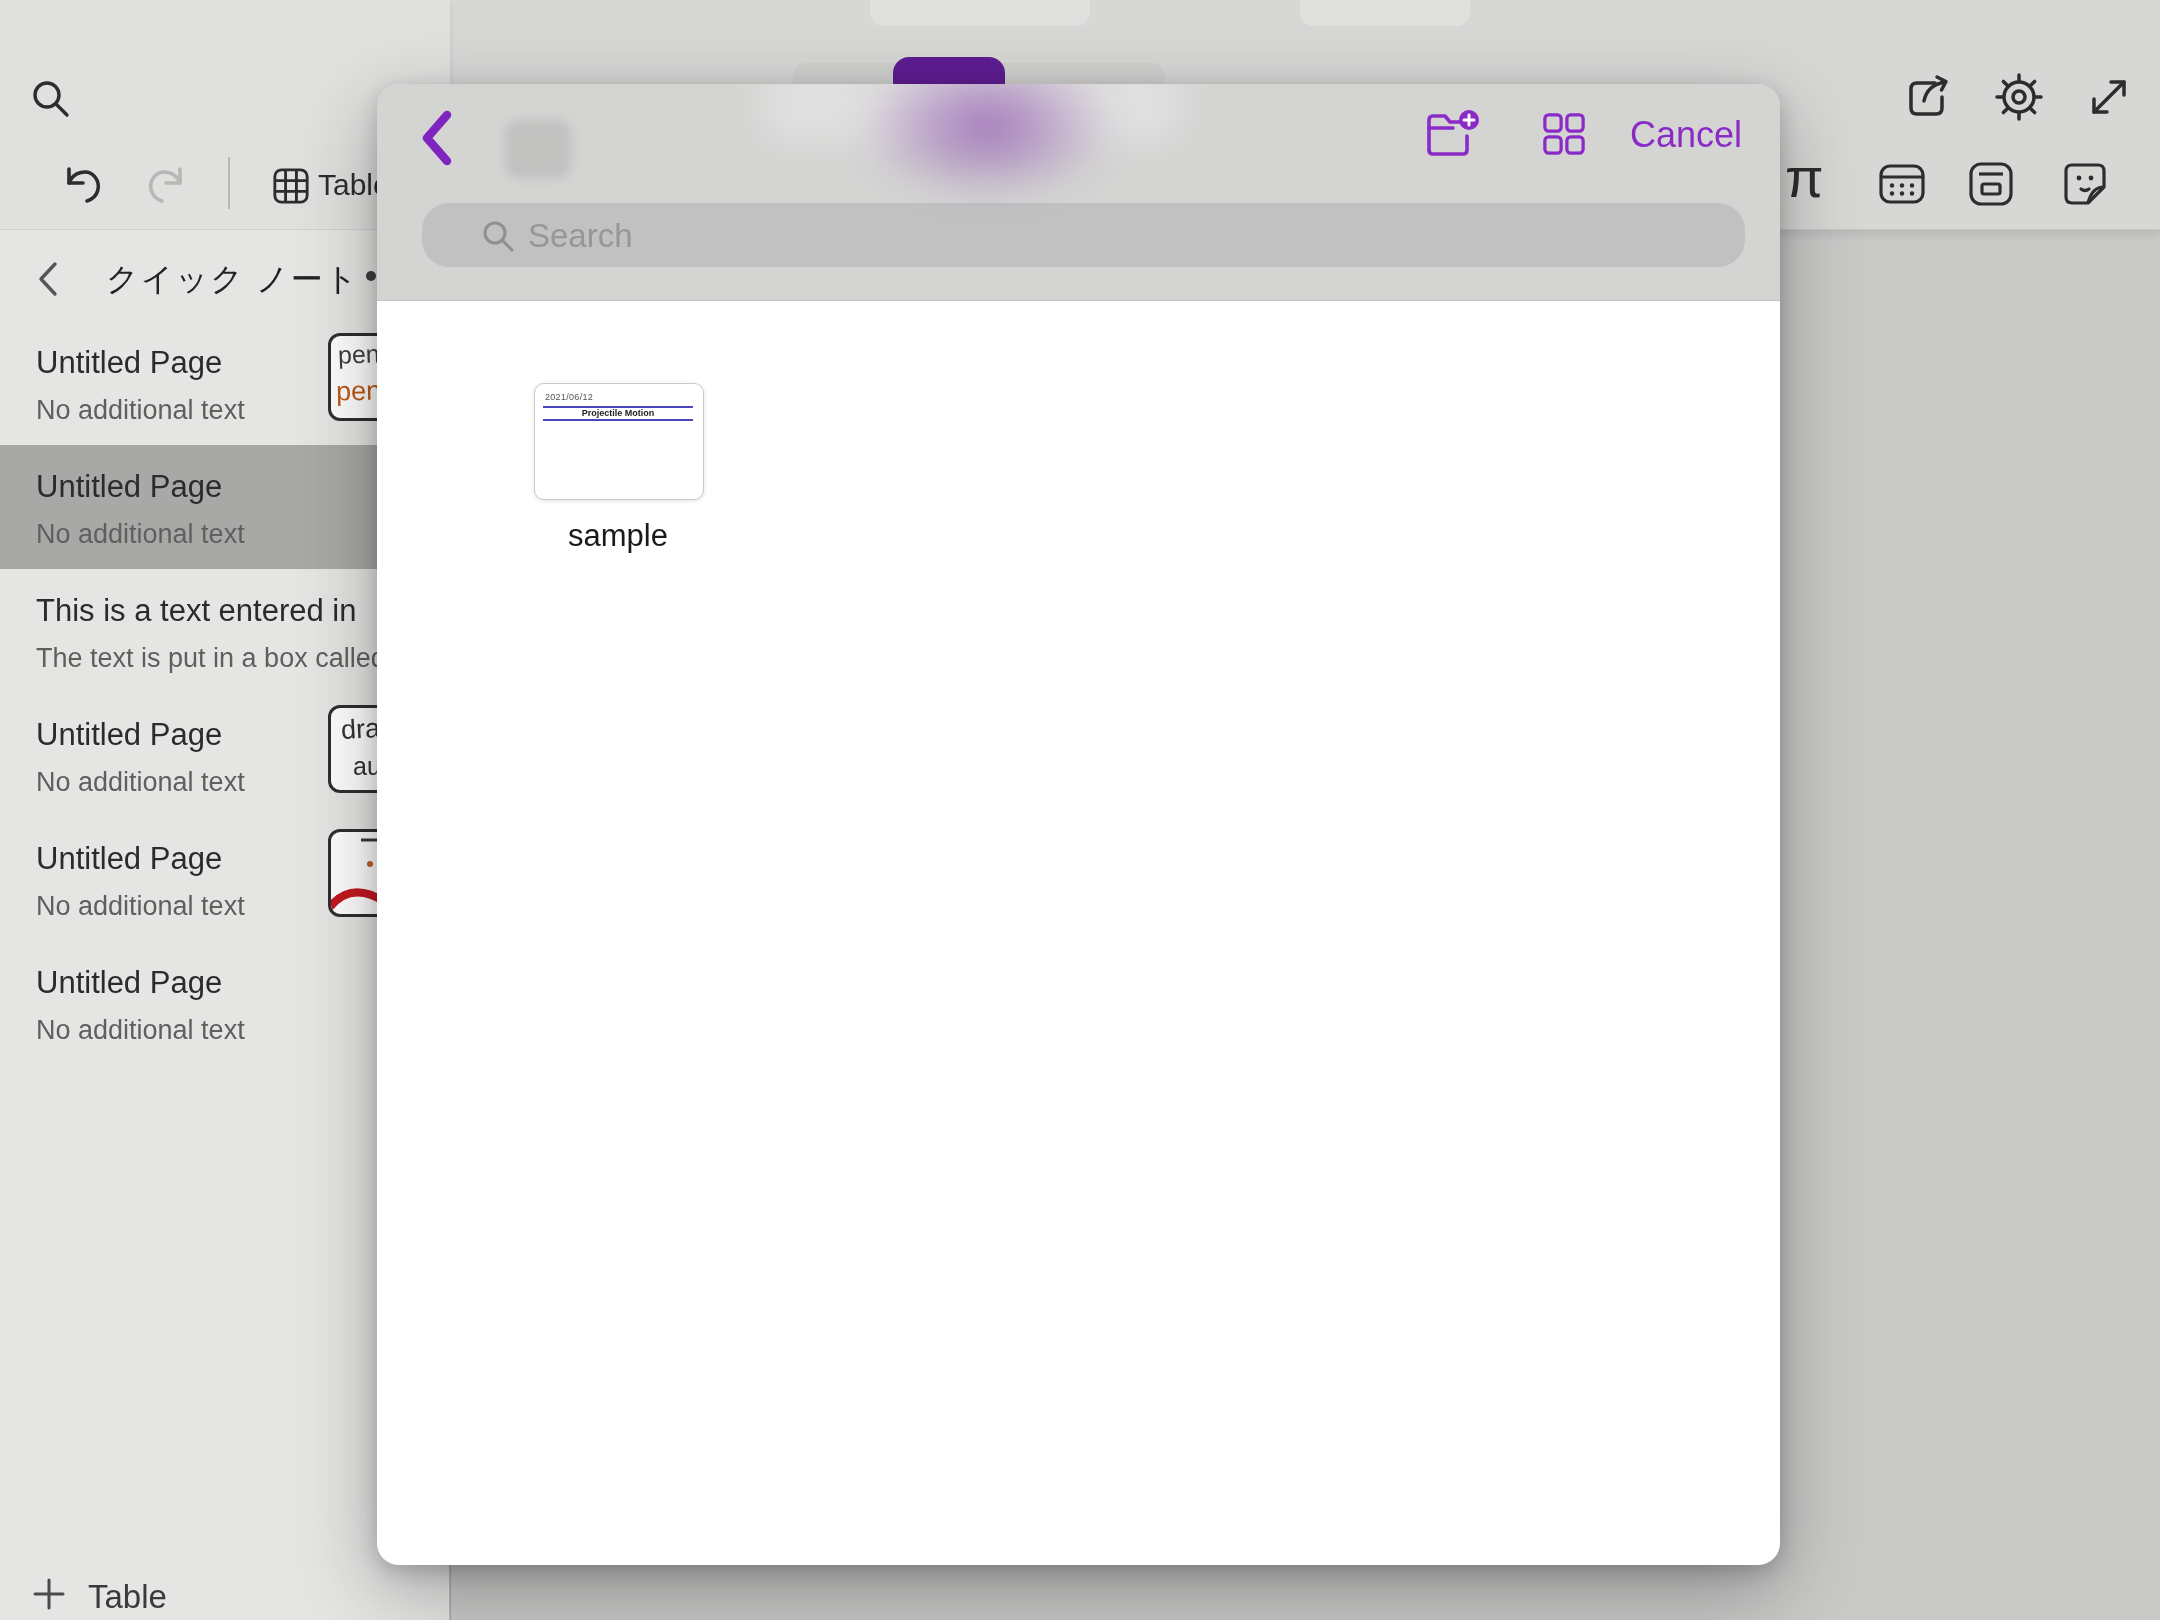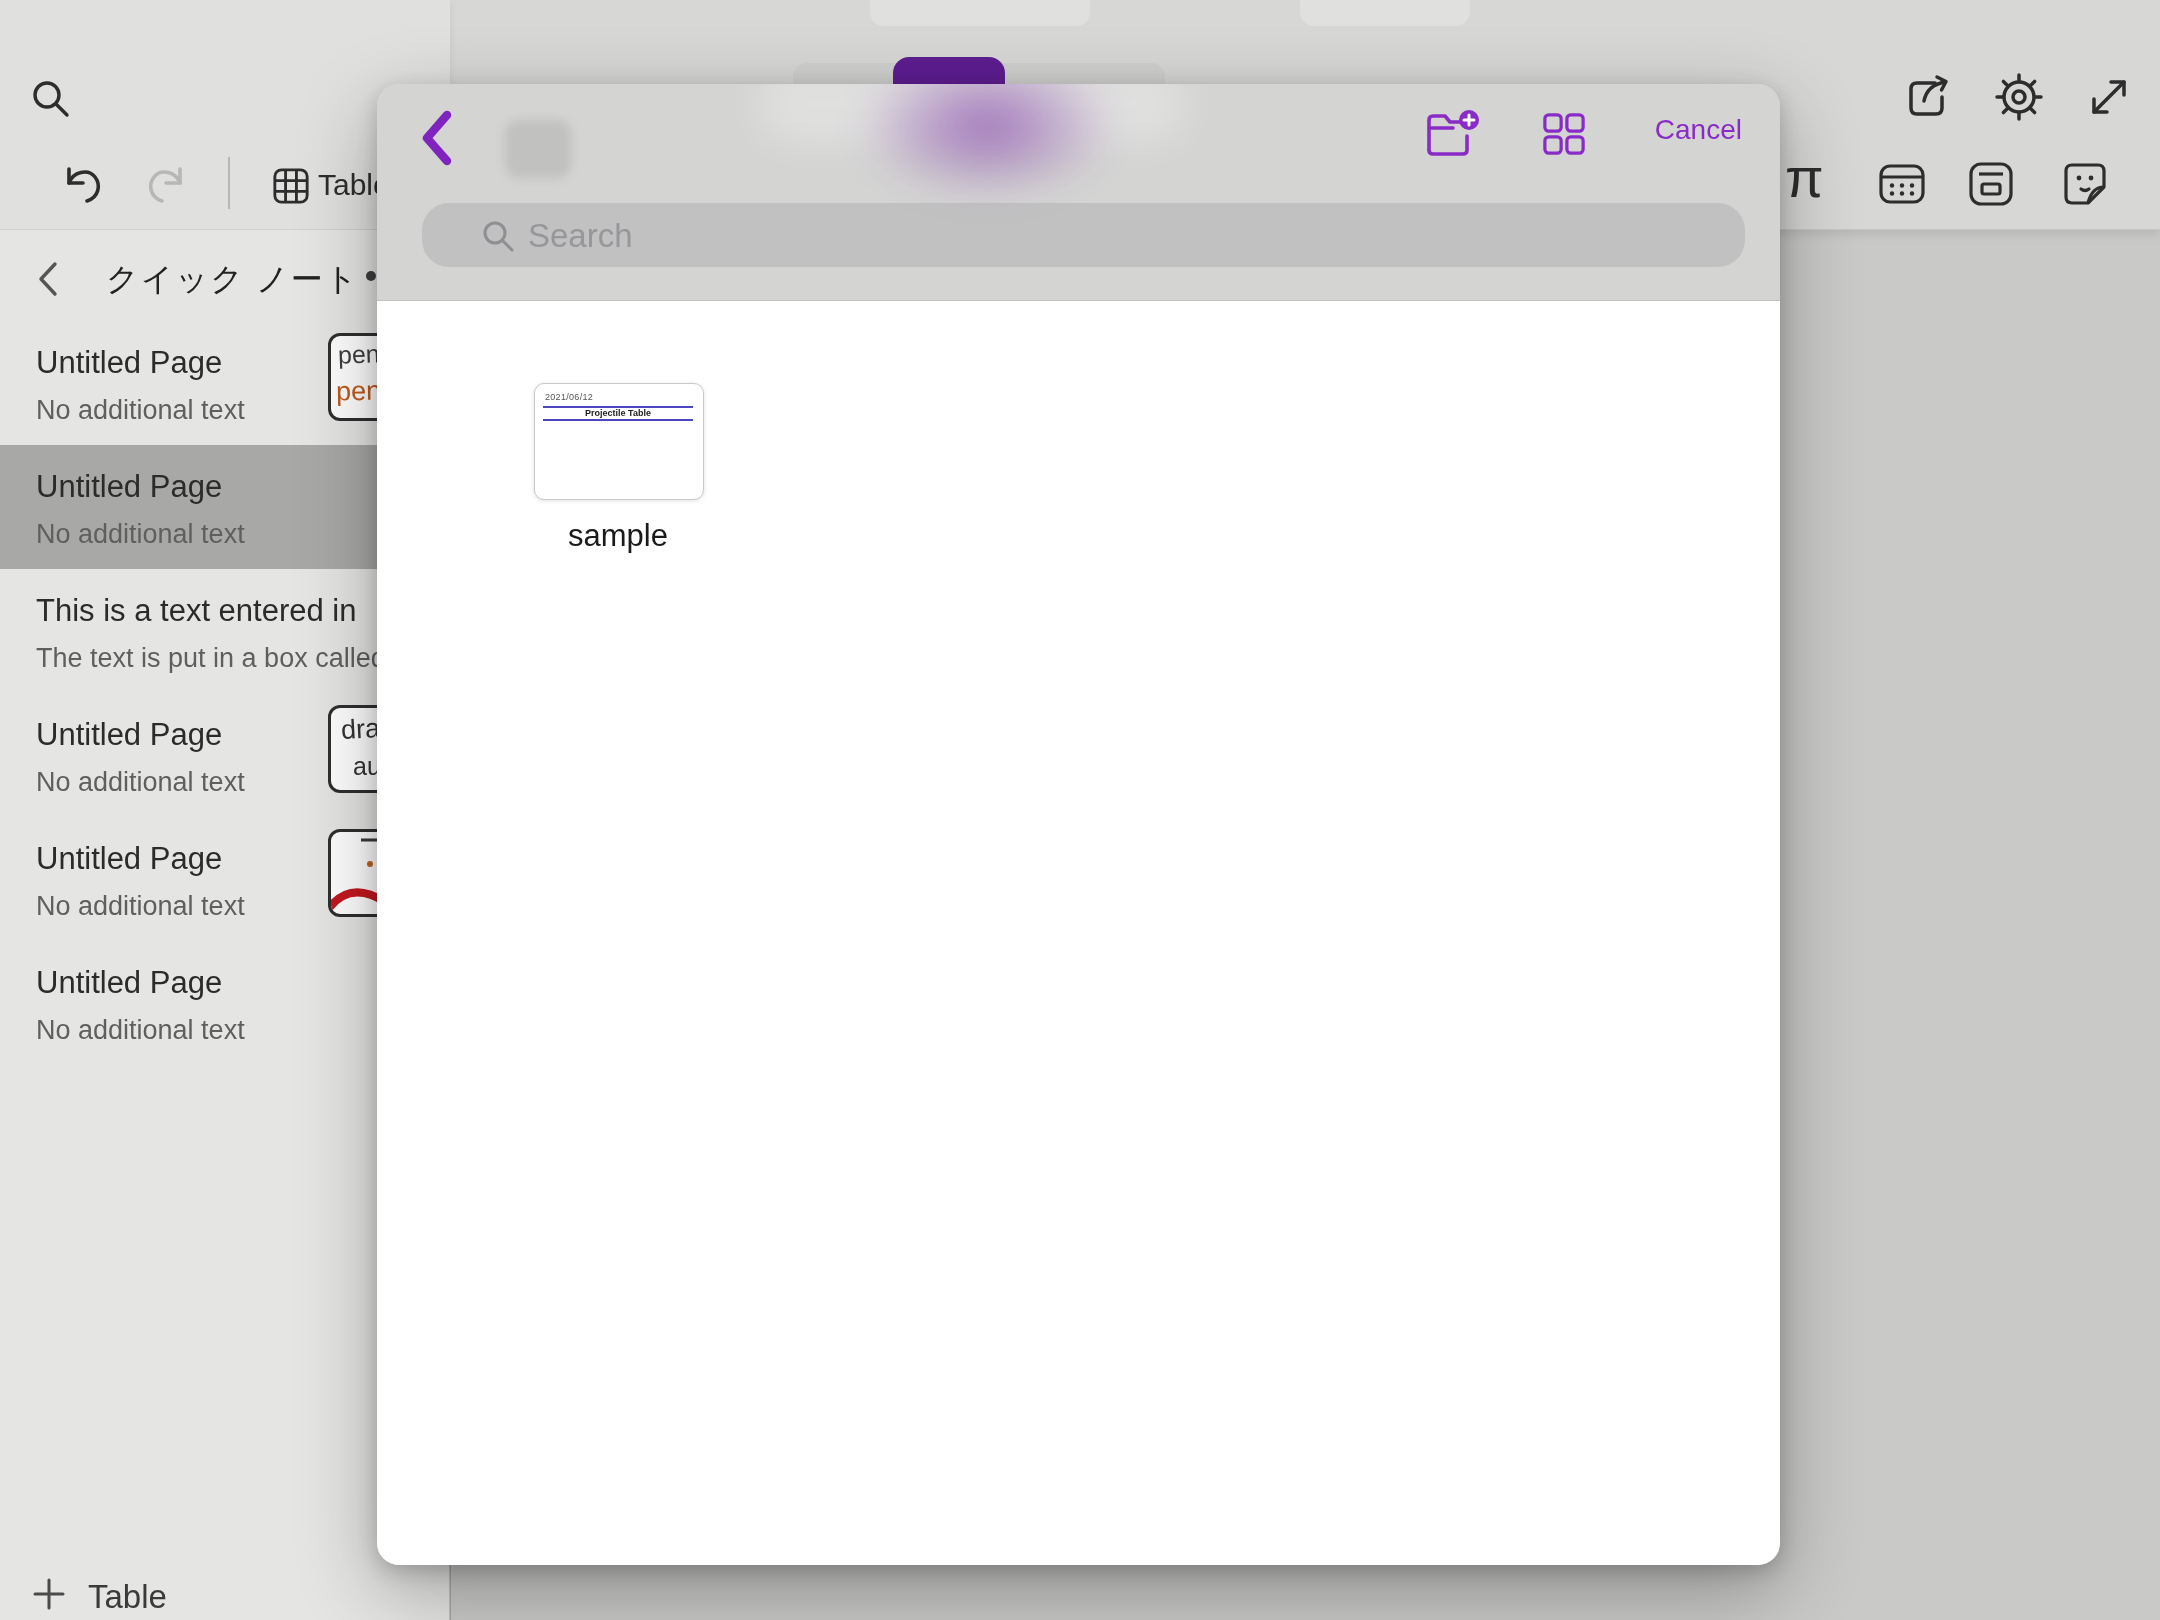--- a/index.html
+++ b/index.html
@@ -36,21 +36,21 @@
   .modal{left:377px;top:84px;width:1403px;height:1481px;border-radius:22px;overflow:hidden;
          box-shadow:0 26px 80px rgba(0,0,0,.30),0 6px 20px rgba(0,0,0,.18);}
   .modal-header{left:0;top:0;width:1403px;height:217px;background:#d4d4d3;}
   .smear-purple{left:480px;top:-34px;width:260px;height:150px;border-radius:50%;
       background:radial-gradient(closest-side,rgba(112,32,158,.55),rgba(112,32,158,0));filter:blur(16px);}
   .smear-light{left:380px;top:-20px;width:430px;height:80px;border-radius:40px;background:rgba(255,255,255,.28);filter:blur(18px);}
   .hdr-blob{left:128px;top:36px;width:66px;height:58px;border-radius:14px;background:rgba(150,150,150,.30);filter:blur(5px);}
   .modal-body{left:0;top:217px;width:1403px;height:1264px;background:#ffffff;}
   .hdr-edge{left:0;top:216px;width:1403px;height:1px;background:rgba(0,0,0,.08);}
 
-  .cancel-btn{right:38px;top:30px;font-size:28px;color:#8a2bc7;}
+  .cancel-btn{right:38px;top:30px;font-size:36px;color:#8a2bc7;}
   .searchbar{left:45px;top:119px;width:1323px;height:64px;border-radius:27px;background:rgba(128,128,130,.22);}
   .search-input{position:absolute;left:104px;top:8px;width:1180px;height:48px;border:none;outline:none;background:transparent;
       font-size:33px;color:#333;font-family:inherit;}
   .search-input::placeholder{color:#96969b;opacity:1;}
 
   .doc-card{left:157px;top:299px;width:168px;height:115px;background:#fff;border:1px solid #c9c9c9;border-radius:10px;
       box-shadow:0 1px 4px rgba(0,0,0,.12);overflow:hidden;}
   .doc-date{position:absolute;left:10px;top:8px;font-size:9px;color:#555;letter-spacing:.3px;}
   .doc-line{position:absolute;left:8px;width:150px;height:2px;background:#4b46bb;}
   .doc-title{position:absolute;left:8px;top:24px;width:150px;text-align:center;font-size:9px;font-weight:bold;color:#222;}
@@ -262,19 +262,19 @@
         <input class="search-input" type="text" placeholder="Search" style="">
       </div>
     </div>
     <div class="abs hdr-edge"></div>
 
     <div class="abs modal-body"></div>
 
     <div class="abs doc-card">
       <div class="doc-date">2021/06/12</div>
       <div class="doc-line" style="top:22px;"></div>
-      <div class="doc-title">Projectile Table</div>
+      <div class="doc-title">Projectile Motion</div>
       <div class="doc-line" style="top:35px;"></div>
     </div>
     <div class="abs doc-label">sample</div>
   </div>
 
 </div>
 
 </body></html>

